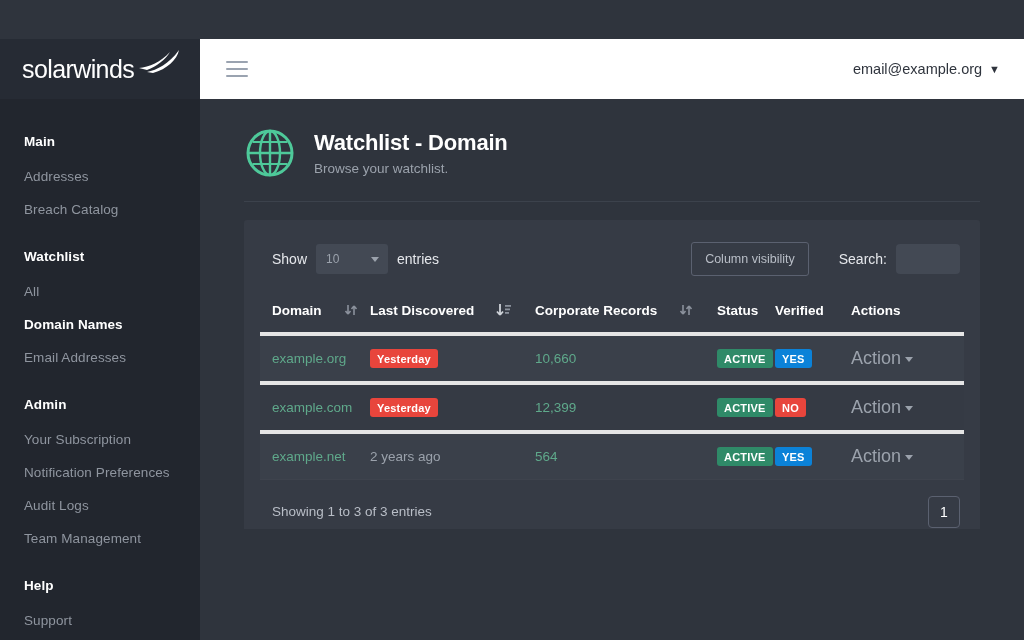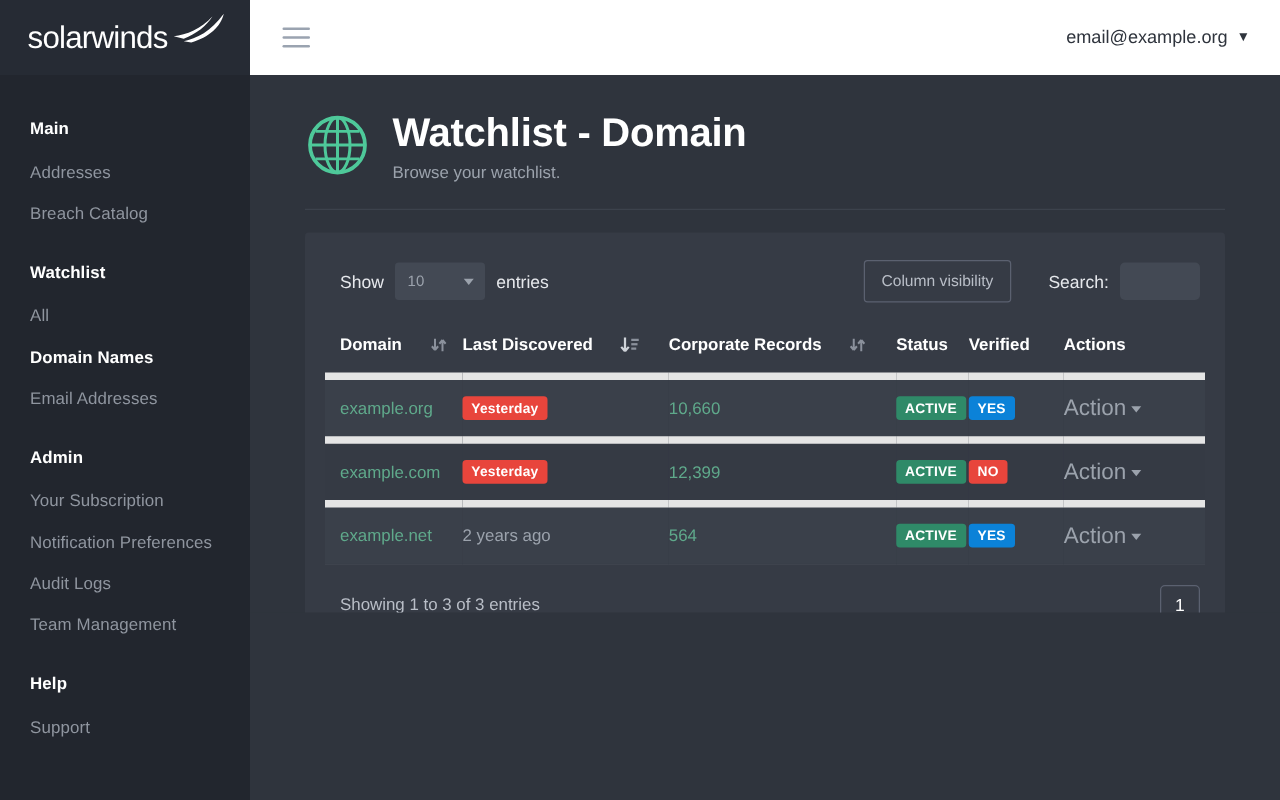--- a/index.html
+++ b/index.html
@@ -2,21 +2,21 @@
 <html><head>
 <meta charset="utf-8">
 <style>
   * { box-sizing: border-box; margin: 0; padding: 0; }
   html, body {
     width: 1024px; height: 640px;
     background: #2f343d;
     font-family: "Liberation Sans", sans-serif;
     overflow: hidden;
   }
-  .app { display: flex; width: 1024px; height: 490px; }
+  .app { display: flex; width: 1024px; height: 490px; margin-top: 39px; }
 
   
   .sidebar {
     width: 200px; height: 640px;
     background: #22262e;
     flex: 0 0 200px;
     display: flex; flex-direction: column;
   }
   .logo-area {
     height: 60px; background: #262b34;
@@ -55,21 +55,21 @@
     color: #2f343d; font-size: 14.5px; cursor: pointer;
   }
   .chev { font-size: 11px; line-height: 1; }
 
   .content { flex: 1; padding: 0 44px; overflow: hidden; }
 
   
   .page-head { display: flex; align-items: center; gap: 18px; padding: 28px 0 22px 0; }
   .globe { width: 52px; height: 52px; flex: 0 0 52px; }
   .title-block h1 {
-    color: #ffffff; font-size: 32px; font-weight: bold;
+    color: #ffffff; font-size: 22px; font-weight: bold;
     letter-spacing: -0.2px; line-height: 1.15;
   }
   .title-block .sub { color: #9ba2ac; font-size: 13.5px; margin-top: 5px; }
   .divider { height: 1px; background: #3c424c; }
 
   
   .card {
     background: #363b45; border-radius: 3px;
     margin-top: 18px; padding: 22px 16px 18px 16px;
   }
@@ -107,21 +107,21 @@
     text-align: left; padding: 0 0 14px 0; white-space: nowrap;
   }
   thead th.c-domain { padding-left: 12px; width: 110px; }
   thead th.c-last { width: 165px; }
   thead th.c-corp { width: 182px; }
   thead th.c-status { width: 58px; }
   thead th.c-verified { width: 76px; }
   .th-inner { display: flex; align-items: center; gap: 0; }
   .sort-ico { display: inline-flex; align-items: center; margin-left: 22px; }
   .sort-ico svg { display: block; }
-  tbody tr { border-top: 6px solid #e5e5e5; }
+  tbody tr { border-top: 4px solid #e5e5e5; }
   tbody tr:last-child { border-bottom: 1px solid #3e434d; }
   tbody tr.odd { background: #3a404a; }
   tbody tr.even { background: #353a44; }
   tbody td {
     padding: 12px 0; font-size: 13.5px; vertical-align: middle;
   }
   td.c-domain { padding-left: 12px; }
   .dom-link { color: #5fa98b; font-size: 13.5px; cursor: pointer; }
   .corp-num { color: #5fa98b; font-size: 13.5px; }
   .plain-time { color: #9ba2ac; font-size: 13.5px; }

